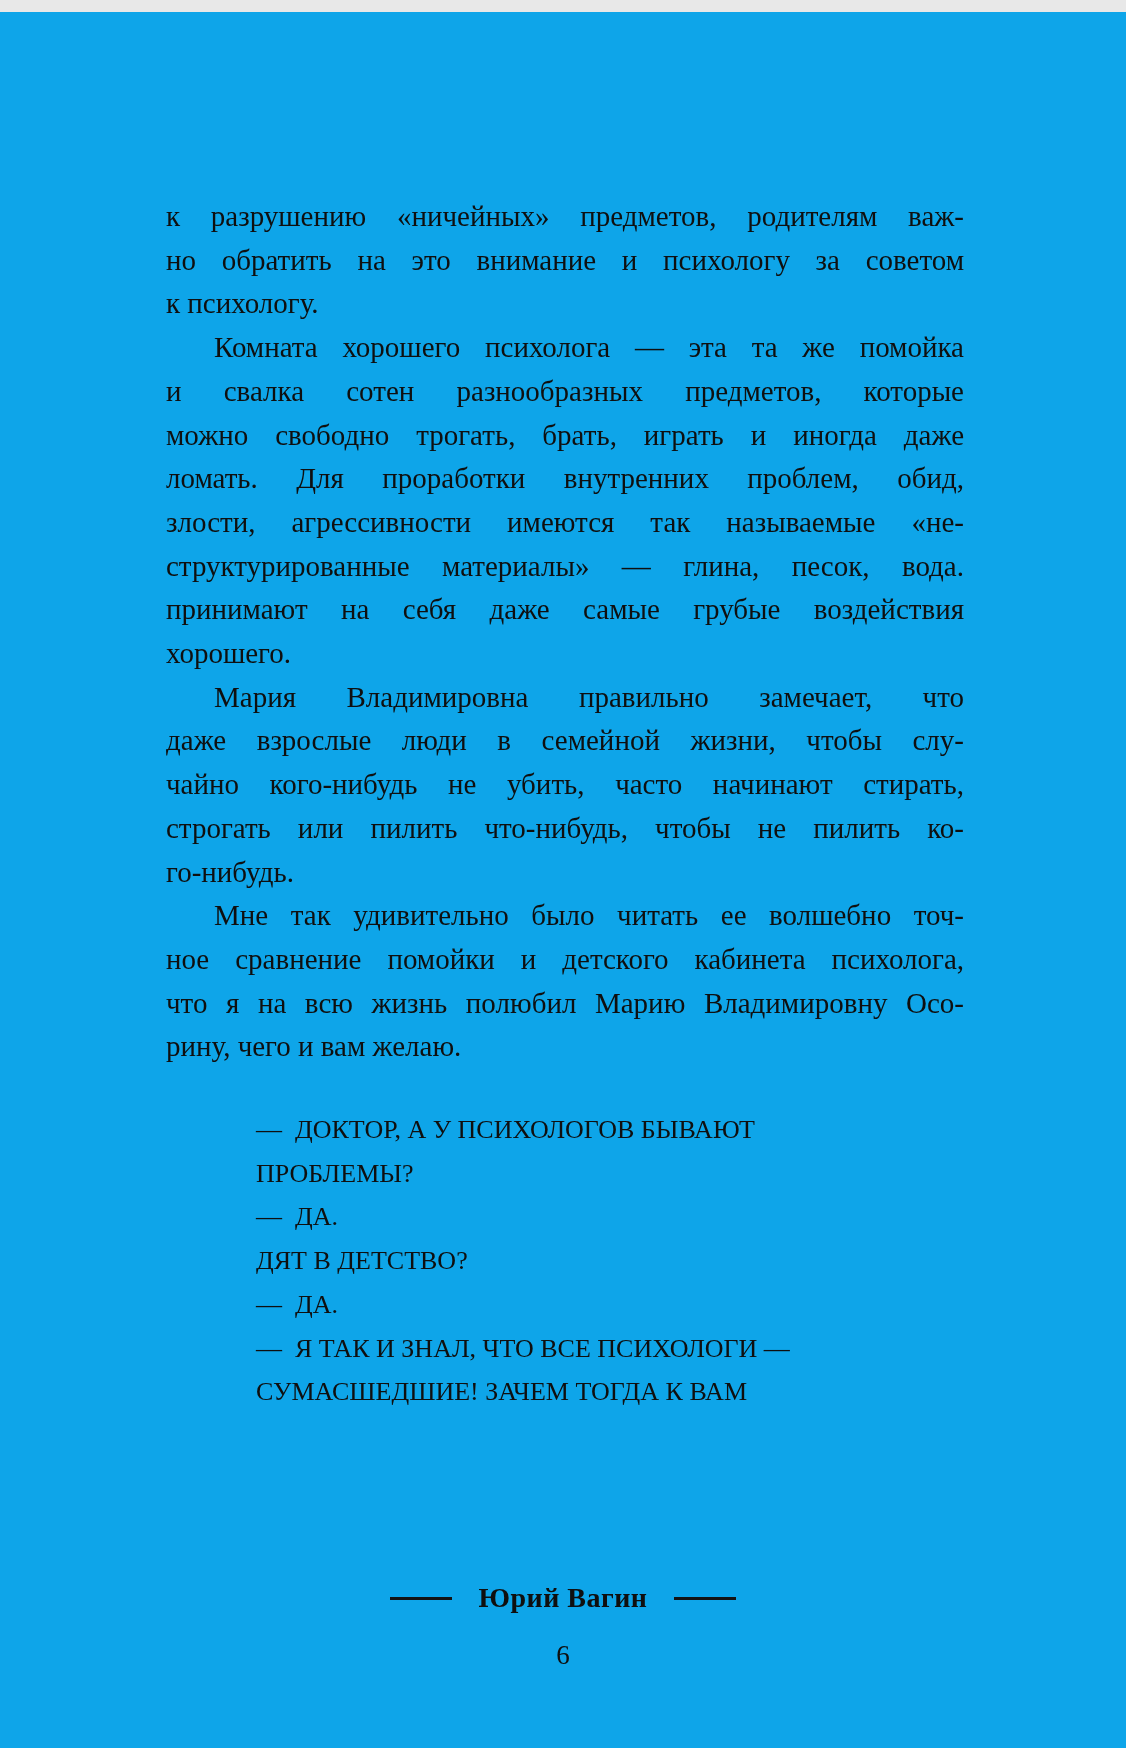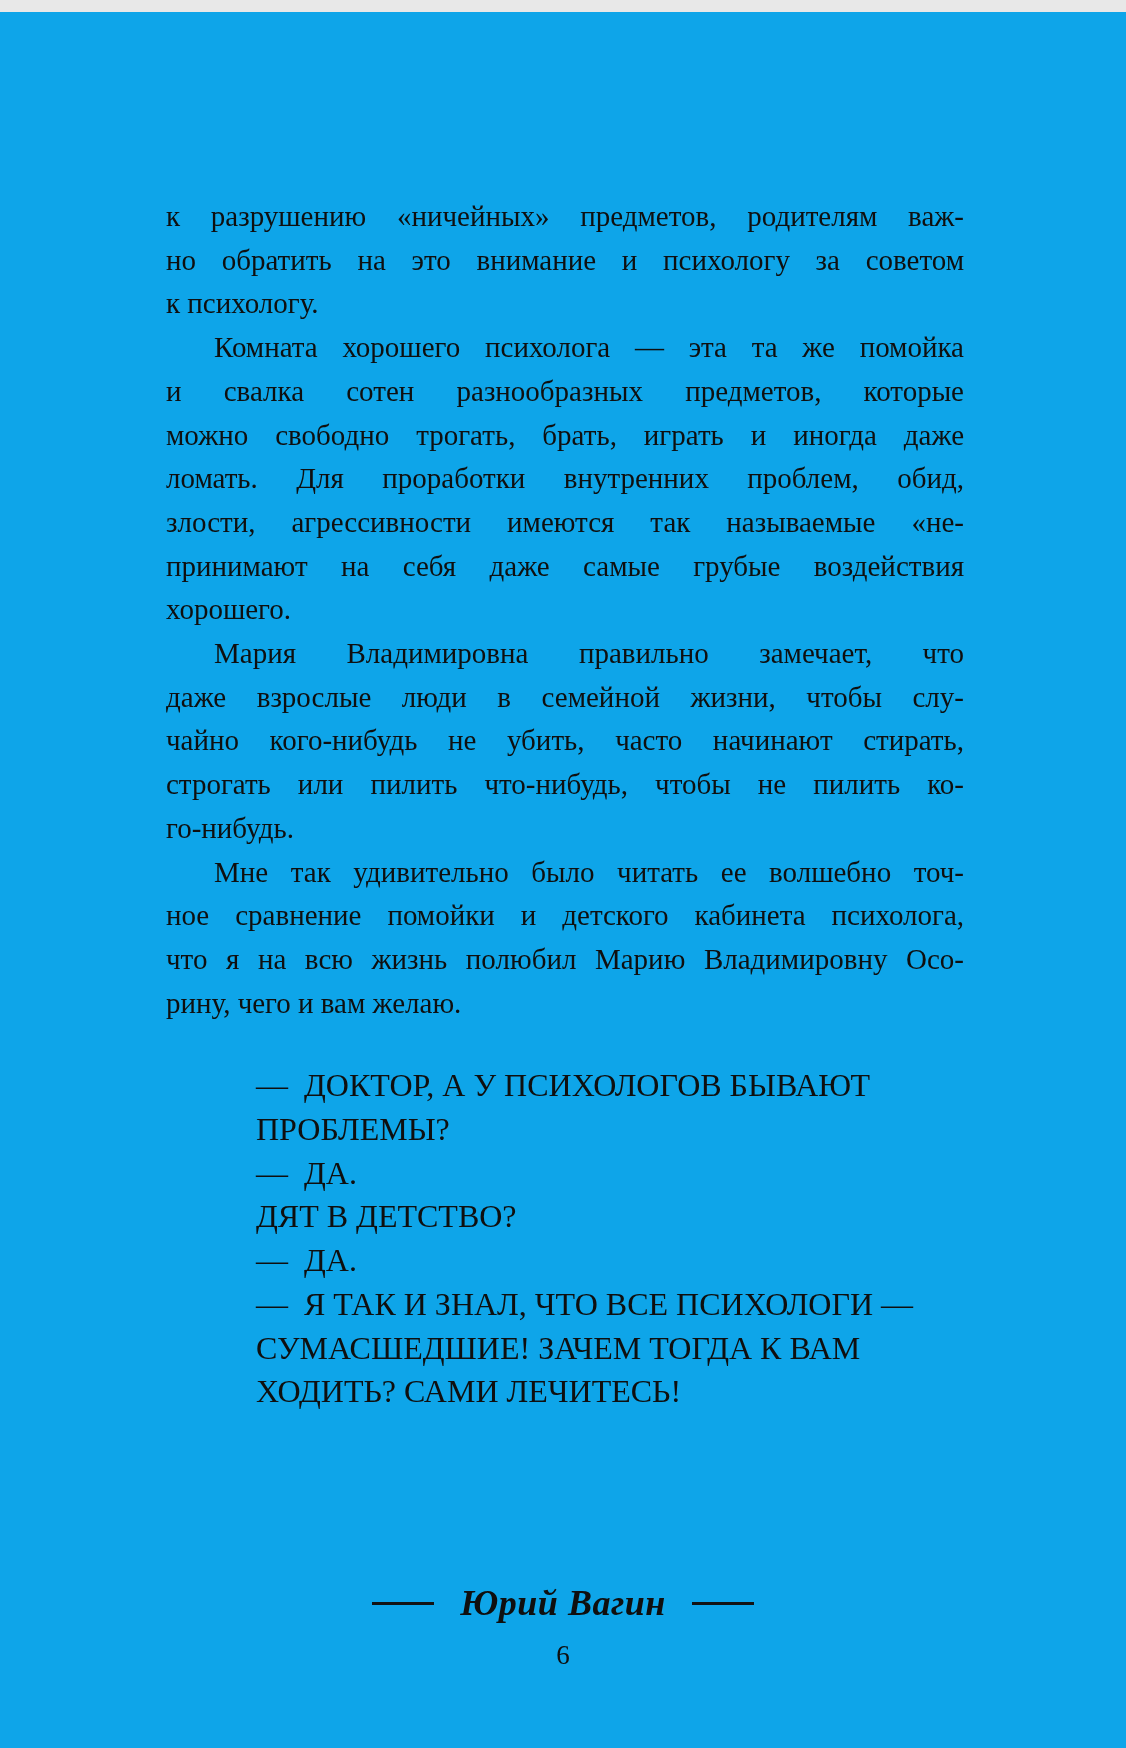--- a/index.html
+++ b/index.html
@@ -25,44 +25,43 @@
   .bline {
     text-align: justify;
     text-align-last: justify;
     text-justify: inter-word;
   }
   .bline.indent { text-indent: 48px; }
   .bline.plast { text-align-last: left; }
   .dialogue {
     margin-top: 39px;
     margin-left: 90px;
-    font-size: 32px;
+    font-size: 26px;
     line-height: 43.7px;
   }
   .dline { white-space: nowrap; text-align: left; }
   .footer {
     position: absolute;
     top: 1570px;
     left: 0;
     width: 1126px;
     display: flex;
     justify-content: center;
     align-items: center;
     gap: 26px;
   }
   .footer .rule {
     display: inline-block;
     width: 62px;
     height: 3px;
     background: #131313;
   }
   .footer .author {
-    font-style: italic;
     font-weight: bold;
-    font-size: 36px;
+    font-size: 28px;
     letter-spacing: 0.5px;
   }
   .page-number {
     position: absolute;
     top: 1628px;
     left: 0;
     width: 1126px;
     text-align: center;
     font-size: 27px;
   }
@@ -78,20 +77,21 @@
       <div class="bline">но обратить на это внимание и психологу за советом</div>
       <div class="bline plast">к психологу.</div>
     </div>
 
     <div class="para">
       <div class="bline indent">Комната хорошего психолога — эта та же помойка</div>
       <div class="bline">и свалка сотен разнообразных предметов, которые</div>
       <div class="bline">можно свободно трогать, брать, играть и иногда даже</div>
       <div class="bline">ломать. Для проработки внутренних проблем, обид,</div>
       <div class="bline">злости, агрессивности имеются так называемые «не-</div>
+      <div class="bline">структурированные материалы» — глина, песок, вода.</div>
       <div class="bline">принимают на себя даже самые грубые воздействия</div>
       <div class="bline plast">хорошего.</div>
     </div>
 
     <div class="para">
       <div class="bline indent">Мария Владимировна правильно замечает, что</div>
       <div class="bline">даже взрослые люди в семейной жизни, чтобы слу-</div>
       <div class="bline">чайно кого-нибудь не убить, часто начинают стирать,</div>
       <div class="bline">строгать или пилить что-нибудь, чтобы не пилить ко-</div>
       <div class="bline plast">го-нибудь.</div>
@@ -105,21 +105,20 @@
     </div>
 
     <div class="dialogue">
       <div class="dline">— ДОКТОР, А У ПСИХОЛОГОВ БЫВАЮТ</div>
       <div class="dline">ПРОБЛЕМЫ?</div>
       <div class="dline">— ДА.</div>
       <div class="dline">ДЯТ В ДЕТСТВО?</div>
       <div class="dline">— ДА.</div>
       <div class="dline">— Я ТАК И ЗНАЛ, ЧТО ВСЕ ПСИХОЛОГИ —</div>
       <div class="dline">СУМАСШЕДШИЕ! ЗАЧЕМ ТОГДА К ВАМ</div>
-      <div class="dline">ХОДИТЬ? САМИ ЛЕЧИТЕСЬ!</div>
     </div>
 
   </div>
 
   <div class="footer">
     <span class="rule"></span>
     <span class="author">Юрий Вагин</span>
     <span class="rule"></span>
   </div>
 

